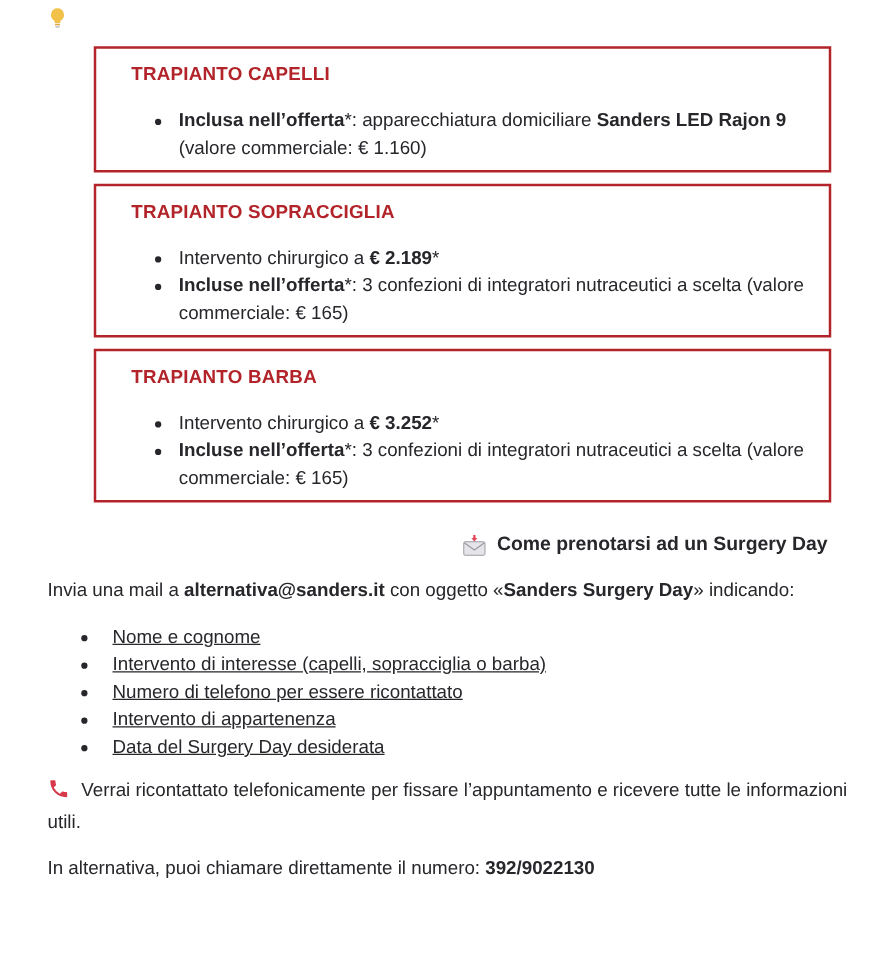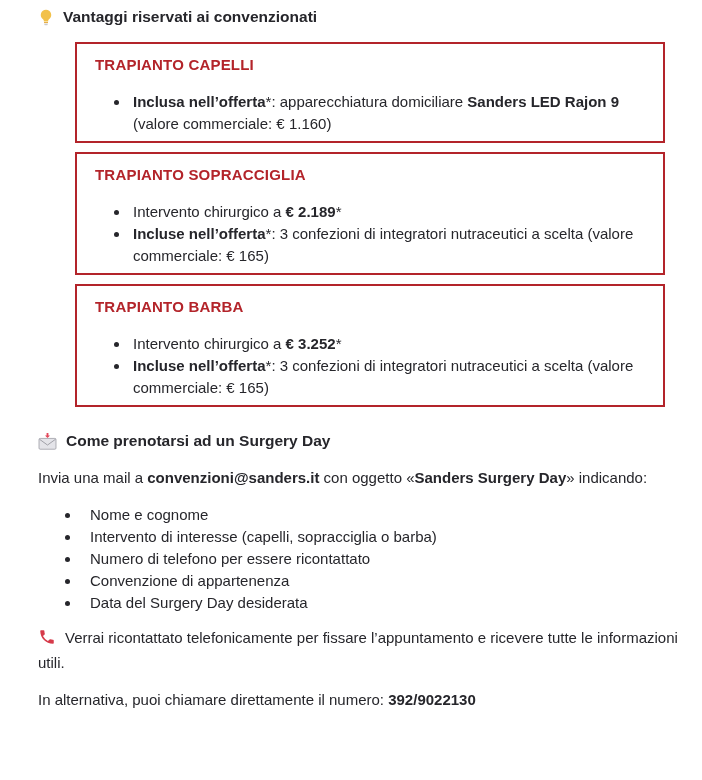--- a/index.html
+++ b/index.html
@@ -21,45 +21,45 @@
     display:flex;align-items:center;gap:9px;
     margin:0 40px 14px 38px;
     font-weight:bold;font-size:15.5px;line-height:22px;
   }
   .icon{display:inline-flex;flex:0 0 auto;}
 
   
   .offer{
     box-sizing:border-box;width:590px;margin:0 0 9px 75px;
     border:2px solid var(--accent);
-    padding:10px 14px 6px 18px;background:#ffffff;
+    padding:10px 14px 6px 28px;background:#ffffff;
   }
   .offer-title{
     color:var(--accent);font-weight:bold;font-size:15px;
     line-height:22px;margin:0 0 15px 0;letter-spacing:.2px;
   }
   ul{list-style:none;margin:0;padding:0;}
   .offer-list li{
     position:relative;padding-left:38px;line-height:22px;
   }
   .offer-list li::before{
     content:"";position:absolute;left:19px;top:9px;
     width:5px;height:5px;border-radius:50%;background:var(--text);
   }
 
   .footnote{
     margin:9px 40px 0 62px;max-width:556px;line-height:21px;
   }
 
-  .book-head{margin-top:23px;margin-bottom:0;}
+  .book-head{margin-top:23px;margin-bottom:0;justify-content:flex-end;}
 
   .para{margin:15px 24px 0 38px;line-height:22px;}
 
   .book-list{margin:15px 40px 0 38px;}
-  .book-list li{position:relative;padding-left:52px;line-height:22px;}
+  .book-list li{position:relative;padding-left:52px;line-height:22px;text-decoration:underline;}
   .book-list li::before{
     content:"";position:absolute;left:27px;top:9px;
     width:5px;height:5px;border-radius:50%;background:var(--text);
   }
 
   .callback{margin-top:13px;}
   .inline-icon{
     display:inline-block;vertical-align:-3px;margin-right:9px;
   }
   p{margin-bottom:0;}
@@ -70,21 +70,20 @@
 <div class="page">
 
   <div class="h-row">
     <span class="icon">
       <svg width="16" height="17" viewBox="0 0 24 26" aria-hidden="true">
         <path fill="#f2c14a" d="M12 1a8 8 0 0 0-4.6 14.5c.8.6 1.3 1.5 1.3 2.5v1h6.6v-1c0-1 .5-1.9 1.3-2.5A8 8 0 0 0 12 1z"></path>
         <path fill="#e3a93c" d="M8.9 20h6.2v1.6H8.9z"></path>
         <path fill="#c9c9ce" d="M9.4 22.4h5.2v1.4a1 1 0 0 1-1 1h-3.2a1 1 0 0 1-1-1z"></path>
       </svg>
     </span>
-    <span>Vantaggi riservati ai convenzionati</span>
   </div>
 
   <div class="offer">
     <div class="offer-title">TRAPIANTO CAPELLI</div>
     <ul class="offer-list">
       <li><span class="b">Inclusa nell’offerta</span><span>*: apparecchiatura domiciliare </span><span class="b">Sanders LED Rajon 9</span><span> (valore commerciale: € 1.160)</span></li>
     </ul>
   </div>
 
   <div class="offer">
@@ -109,27 +108,27 @@
       <svg width="19" height="17" viewBox="0 0 24 22" aria-hidden="true">
         <rect x="1" y="7" width="22" height="14" rx="1.5" fill="#e4e4e9" stroke="#9a9aa2" stroke-width="1"></rect>
         <path d="M1.5 8l10.5 7.6L22.5 8" fill="none" stroke="#9a9aa2" stroke-width="1.2"></path>
         <path d="M12 0v4.6" stroke="#e2475a" stroke-width="2.4" fill="none"></path>
         <path d="M8.8 3.2L12 6.6l3.2-3.4z" fill="#e2475a"></path>
       </svg>
     </span>
     <span>Come prenotarsi ad un Surgery Day</span>
   </div>
 
-  <p class="para"><span>Invia una mail a </span><span class="b">convenzioni@sanders.it</span><span> con oggetto «</span><span class="b">Sanders Surgery Day</span><span>» indicando:</span></p>
+  <p class="para"><span>Invia una mail a </span><span class="b">alternativa@sanders.it</span><span> con oggetto «</span><span class="b">Sanders Surgery Day</span><span>» indicando:</span></p>
 
   <ul class="book-list">
     <li>Nome e cognome</li>
     <li>Intervento di interesse (capelli, sopracciglia o barba)</li>
     <li>Numero di telefono per essere ricontattato</li>
-    <li>Convenzione di appartenenza</li>
+    <li>Intervento di appartenenza</li>
     <li>Data del Surgery Day desiderata</li>
   </ul>
 
   <p class="para callback">
     <span class="inline-icon">
       <svg width="18" height="18" viewBox="0 0 24 24" aria-hidden="true">
         <path fill="#d63a4a" d="M6.62 10.79a15.05 15.05 0 0 0 6.59 6.59l2.2-2.2a1 1 0 0 1 1.02-.25c1.12.37 2.33.57 3.57.57a1 1 0 0 1 1 1V20a1 1 0 0 1-1 1C10.61 21 3 13.39 3 4a1 1 0 0 1 1-1h3.5a1 1 0 0 1 1 1c0 1.24.2 2.45.57 3.57a1 1 0 0 1-.25 1.02l-2.2 2.2z"></path>
       </svg>
     </span><span><span>Verrai ricontattato telefonicamente per fissare l’appuntamento e ricevere tutte le informazioni utili.</span></span>
   </p>

